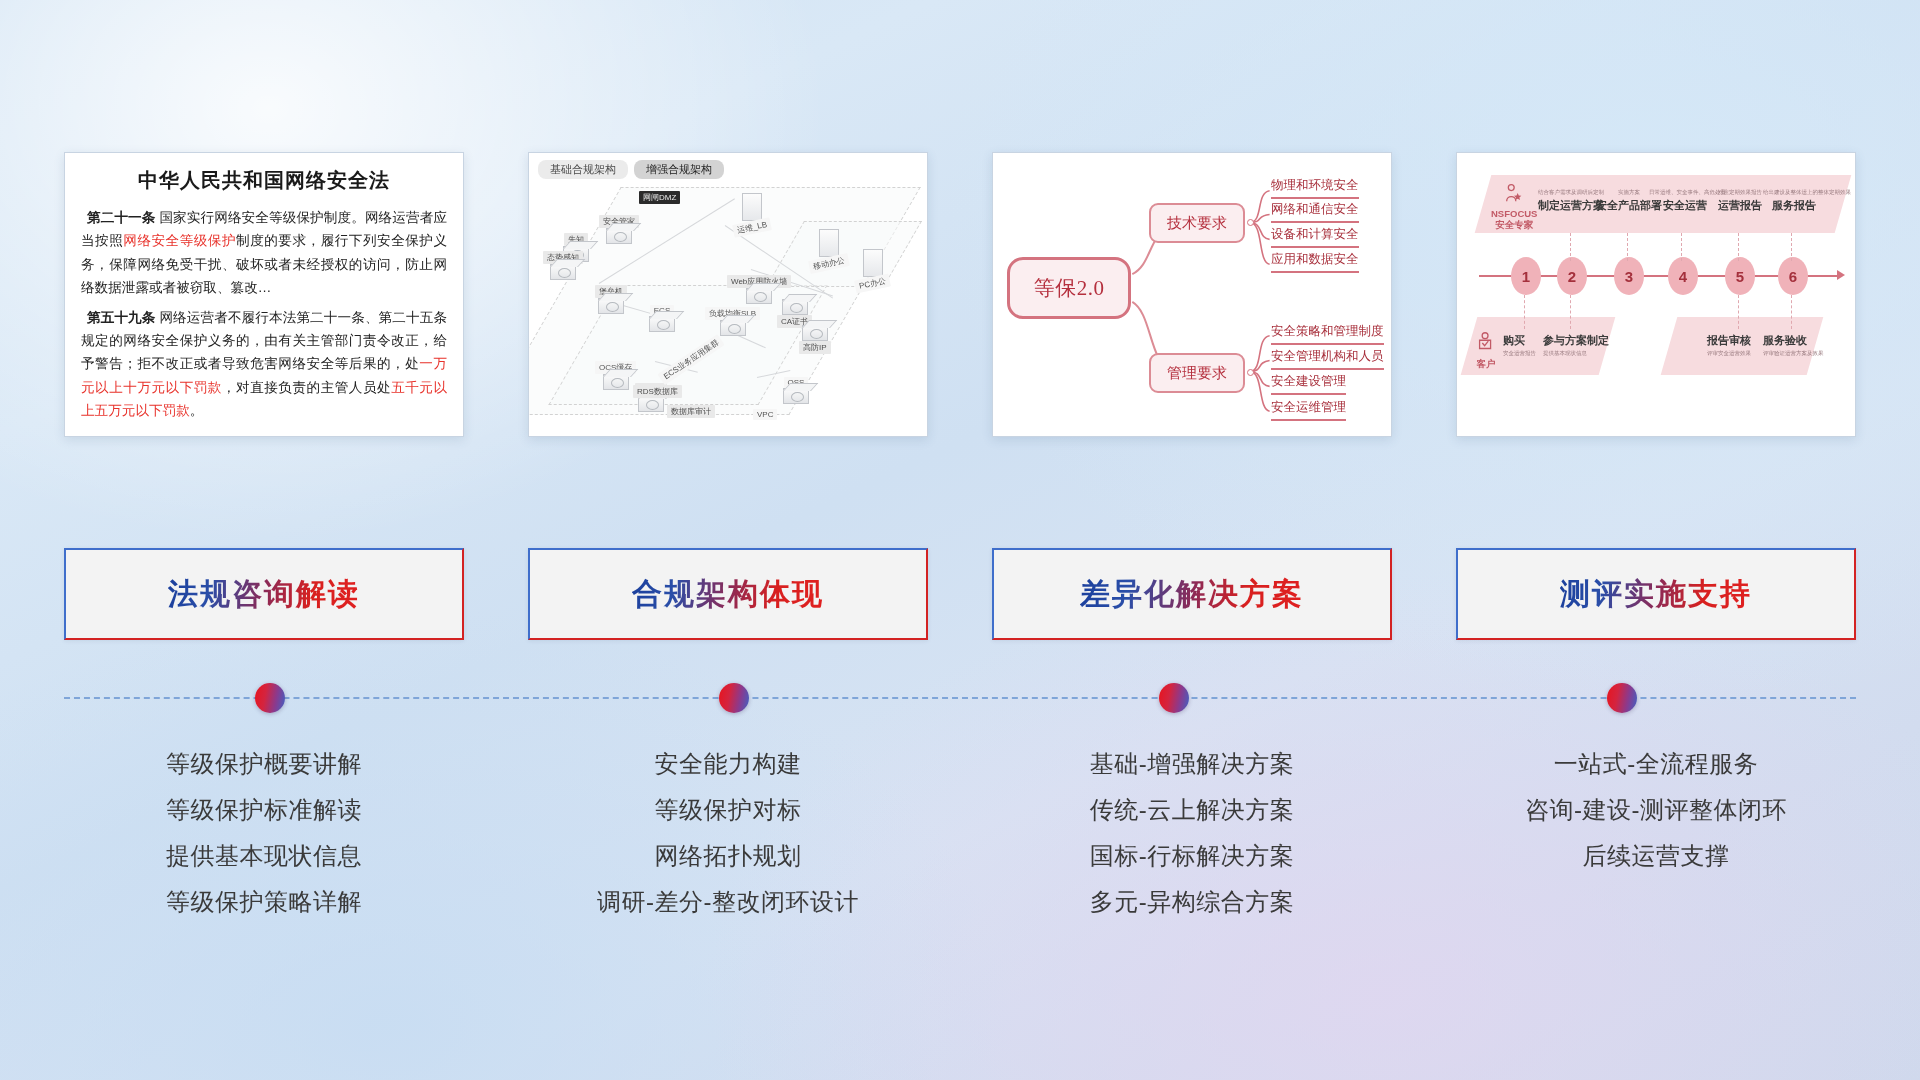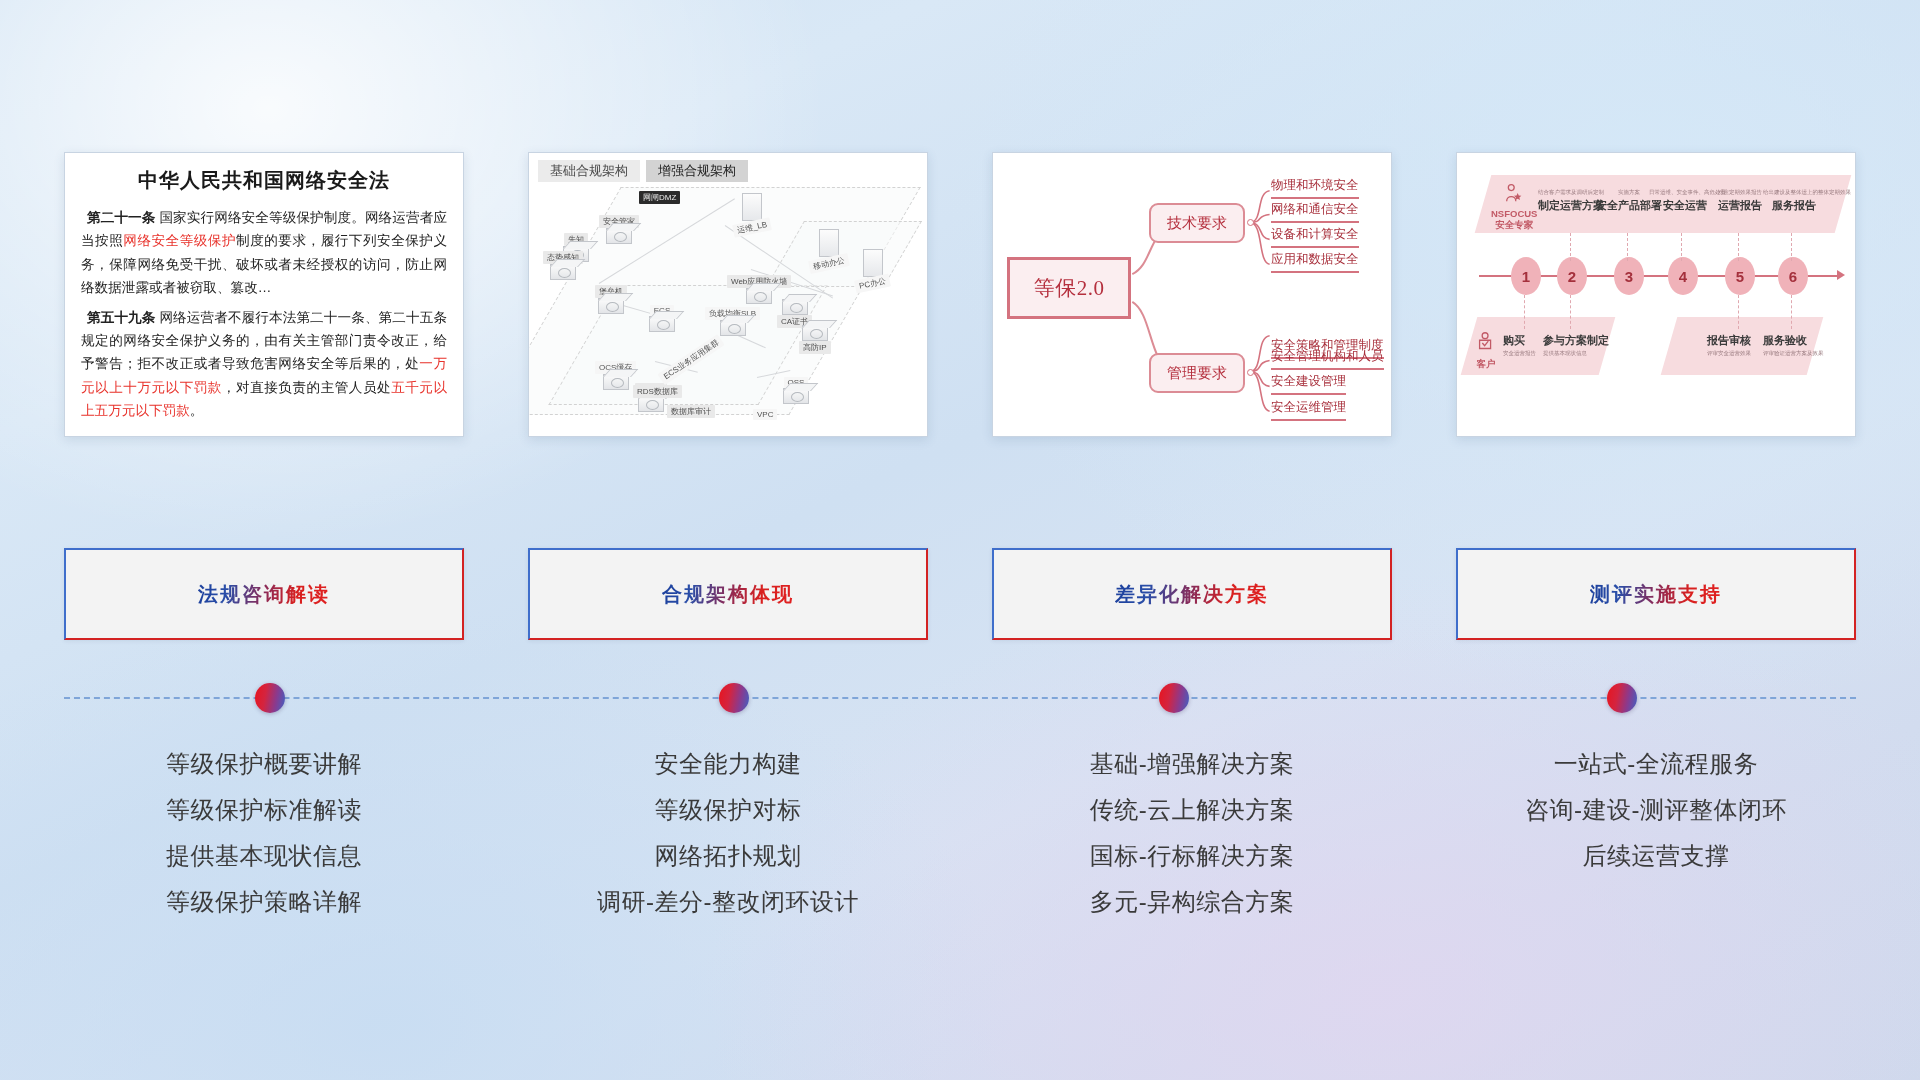--- a/index.html
+++ b/index.html
@@ -36,21 +36,21 @@
     color: #1a1a1a; letter-spacing: 1px; margin-bottom: 12px;
   }
   .law-p { font-size: 13.6px; line-height: 1.72; color: #222; text-align: justify; }
   .law-p b { font-weight: bold; margin-left: 6px; }
   .law-p .red { color: #e8312a; }
   .law-p + .law-p { margin-top: 6px; }
 
   
   .arch { background:#fff; position:relative; }
   .arch-tabs { position:absolute; top:7px; left:9px; display:flex; gap:6px; z-index:5; }
-  .arch-tab { font-size:13px; color:#4a4a4a; background:#ebebeb; padding:2px 12px; border-radius:0; }
+  .arch-tab { font-size:11px; color:#4a4a4a; background:#ebebeb; padding:2px 12px; border-radius:8px; }
   .arch-tab.active { background:#d3d3d3; color:#222; }
   .arch-canvas { position:absolute; inset:20px 8px 8px 8px; }
   .zone {
     position:absolute; border:1px dashed #d2d2d2; background: rgba(248,249,250,0.55);
     transform: skewX(-30deg);
   }
   .nodeb { position:absolute; display:flex; flex-direction:column; align-items:center; }
   .cube {
     width:26px; height:16px; background:linear-gradient(#fbfbfb,#e3e5e8);
     border:1px solid #c3c6cb; position:relative;
@@ -70,21 +70,21 @@
     white-space:nowrap; border-radius:1px;
   }
   .tag.dark { background:#2b2b2b; color:#eee; }
   .tag.plain { background:#f6f6f6; color:#555; }
   .conn { position:absolute; background:#d6d8db; height:1px; transform-origin:left center; }
 
   
   .mind { background:#fff; position:relative; padding:6px; }
   .mm-root {
     position:absolute; left:14px; top:104px; width:124px; height:62px;
-    background:#fbeef0; border:3px solid #d4737f; border-radius:0;
+    background:#fbeef0; border:3px solid #d4737f; border-radius:16px;
     display:flex; align-items:center; justify-content:center;
     font-size:21px; color:#b5303e; letter-spacing:.5px;
     font-family:"Liberation Serif","DejaVu Serif",serif;
   }
   .mm-branch {
     position:absolute; width:96px; height:40px;
     background:#fbeef0; border:2px solid #dc8c95; border-radius:9px;
     display:flex; align-items:center; justify-content:center;
     font-size:15px; color:#b5303e;
     font-family:"Liberation Serif","DejaVu Serif",serif;
@@ -134,21 +134,21 @@
   }
   .head-box {
     width:400px; height:92px;
     background:#f3f3f3;
     border-top:2px solid #3f6ecb; border-left:2px solid #3f6ecb;
     border-right:2px solid #d32222; border-bottom:2px solid #d32222;
     display:flex; align-items:center; justify-content:center;
     box-shadow:0 1px 4px rgba(50,80,120,0.10);
   }
   .head-text {
-    font-size:20px; font-weight:bold; letter-spacing:2px;
+    font-size:30px; font-weight:bold; letter-spacing:2px;
     background:linear-gradient(100deg,#1b3f9c 0%, #2a4ea8 22%, #8b2a57 50%, #d8201f 74%, #e02020 100%);
     -webkit-background-clip:text; background-clip:text; color:transparent;
   }
 
   
   .divider {
     position:absolute; top:697px; left:64px; right:64px; height:0;
     border-top:2px dashed #7fa5d8;
   }
   .dot {
@@ -300,21 +300,21 @@
 
     <div class="mm-branch mm-b1">技术要求</div>
     <div class="mm-dot" style="left:254px; top:66px;"></div>
     <div class="mm-leaf" style="left:278px; top:24px;">物理和环境安全</div>
     <div class="mm-leaf" style="left:278px; top:48px;">网络和通信安全</div>
     <div class="mm-leaf" style="left:278px; top:73px;">设备和计算安全</div>
     <div class="mm-leaf" style="left:278px; top:98px;">应用和数据安全</div>
 
     <div class="mm-branch mm-b2">管理要求</div>
     <div class="mm-dot" style="left:254px; top:216px;"></div>
-    <div class="mm-leaf" style="left:278px; top:184px;">安全策略和管理制度</div>
+    <div class="mm-leaf" style="left:278px; top:170px;">安全策略和管理制度</div>
     <div class="mm-leaf" style="left:278px; top:195px;">安全管理机构和人员</div>
     <div class="mm-leaf" style="left:278px; top:220px;">安全建设管理</div>
     <div class="mm-leaf" style="left:278px; top:246px;">安全运维管理</div>
   </div>
 
   <div class="card tl">
     <div class="tl-band top"></div>
     <div class="tl-band bl"></div>
     <div class="tl-band br"></div>
 

